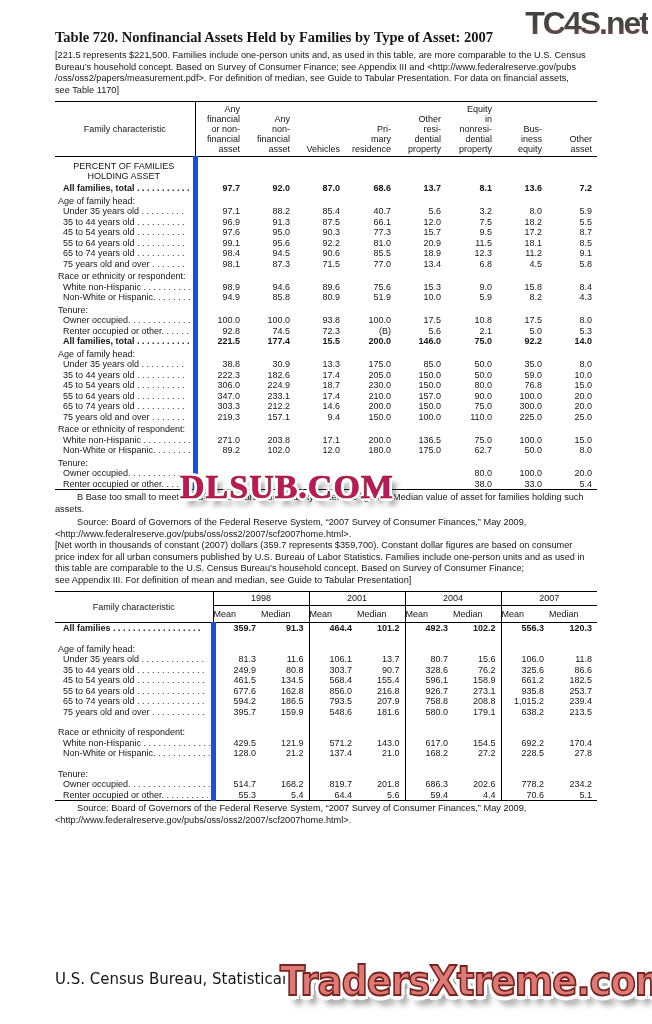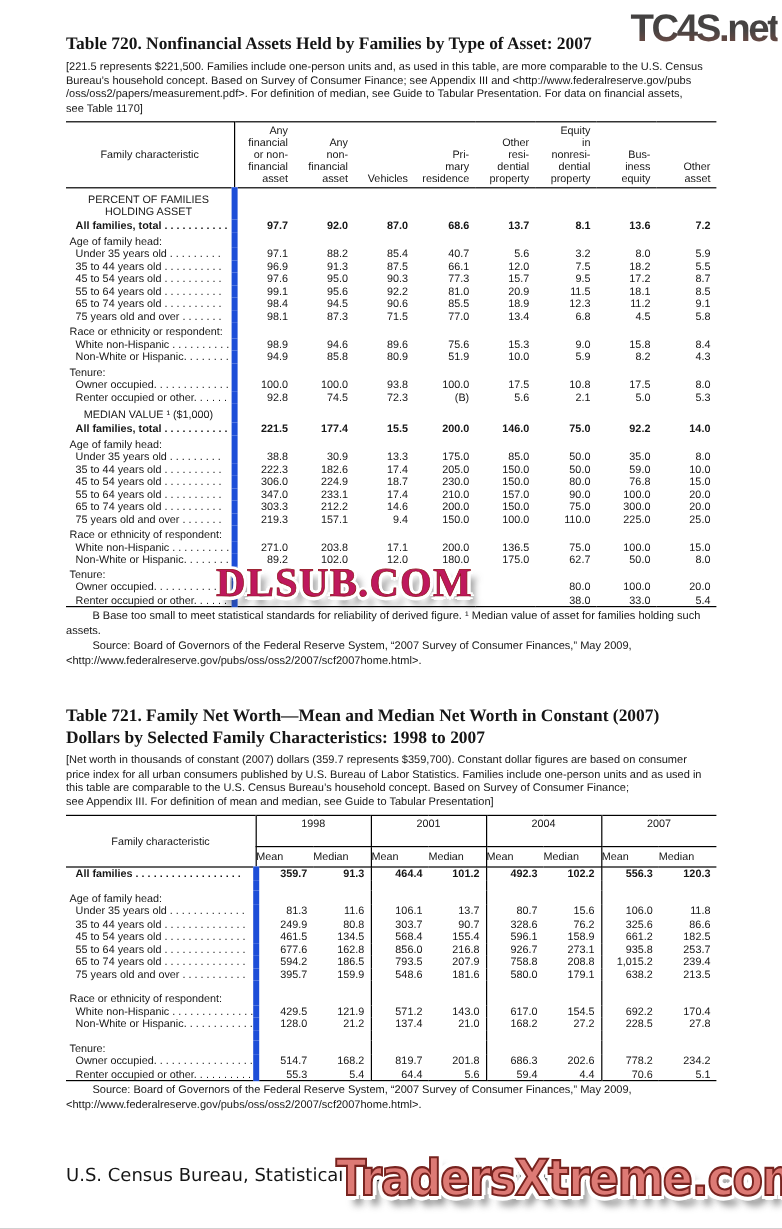--- a/index.html
+++ b/index.html
@@ -27,21 +27,21 @@
     padding:0 0 0 8px;line-height:10.5px;vertical-align:bottom;}
   td.stub.group{padding-left:3px;padding-top:3px;line-height:9.5px;}
   td.stub.section{text-align:center;white-space:pre-line;padding:4px 4px 2px 4px;line-height:10px;}
   td.v{text-align:right;padding:0 5px 0 0;line-height:10.5px;vertical-align:bottom;white-space:nowrap;}
   .b{font-weight:bold;}
   tr.sp td{height:8px;}
   
   .t721 th{font-weight:normal;font-size:9px;padding:1px 0;}
   .t721 th.stubh721{text-align:center;vertical-align:middle;
     border-right:1px solid #000;border-bottom:1.5px solid #000;}
-  .t721 th.yearh{border-bottom:1px solid #000;padding:1px 0 14px 0;}
+  .t721 th.yearh{border-bottom:1px solid #000;padding:1px 0 2px 0;}
   .t721 th.subh{text-align:left;border-bottom:1.5px solid #000;padding:3px 0 3px 0;}
   .gb{border-right:1px solid #000;}
   
   .running-head{position:absolute;top:946px;right:55px;font-size:12.5px;
     font-family:"DejaVu Sans",sans-serif;letter-spacing:.2px;}
   .running-head .pageno{margin-left:14px;}
   .imprint{position:absolute;top:970px;left:55px;font-size:15px;
     font-family:"DejaVu Sans",sans-serif;}
   
   .wm-top{
@@ -290,31 +290,20 @@
             <td class="v">92.8</td>
             <td class="v">74.5</td>
             <td class="v">72.3</td>
             <td class="v">(B)</td>
             <td class="v">5.6</td>
             <td class="v">2.1</td>
             <td class="v">5.0</td>
             <td class="v">5.3</td>
           </tr>
           <tr>
-            <td class="stub section">MEDIAN VALUE ¹ ($1,000)</td>
-            <td class="v"></td>
-            <td class="v"></td>
-            <td class="v"></td>
-            <td class="v"></td>
-            <td class="v"></td>
-            <td class="v"></td>
-            <td class="v"></td>
-            <td class="v"></td>
-          </tr>
-          <tr>
             <td class="stub b">All families, total  . . . . . . . . . . .</td>
             <td class="v b">221.5</td>
             <td class="v b">177.4</td>
             <td class="v b">15.5</td>
             <td class="v b">200.0</td>
             <td class="v b">146.0</td>
             <td class="v b">75.0</td>
             <td class="v b">92.2</td>
             <td class="v b">14.0</td>
           </tr>
@@ -461,22 +450,20 @@
             <td class="v">33.0</td>
             <td class="v">5.4</td>
           </tr>
         </tbody>
     </table>
 
     <p class="fnote">B Base too small to meet statistical standards for reliability of derived figure.  ¹ Median value of asset for families holding such assets.</p>
     <p class="src">Source: Board of Governors of the Federal Reserve System, “2007 Survey of Consumer Finances,” May 2009,
 &lt;http://www.federalreserve.gov/pubs/oss/oss2/2007/scf2007home.html&gt;.</p>
 
-    <h1 class="tbl-title" style="margin-top:32px">Table 721. Family Net Worth—Mean and Median Net Worth in Constant (2007)
-Dollars by Selected Family Characteristics: 1998 to 2007</h1>
     <p class="note">[Net worth in thousands of constant (2007) dollars (359.7 represents $359,700). Constant dollar figures are based on consumer
 price index for all urban consumers published by U.S. Bureau of Labor Statistics. Families include one-person units and as used in
 this table are comparable to the U.S. Census Bureau’s household concept. Based on Survey of Consumer Finance;
 see Appendix III. For definition of mean and median, see Guide to Tabular Presentation]</p>
 
     <table class="tbl t721">
       <colgroup>
         <col style="width:158px">
         <col style="width:48px">
           <col style="width:48px">

